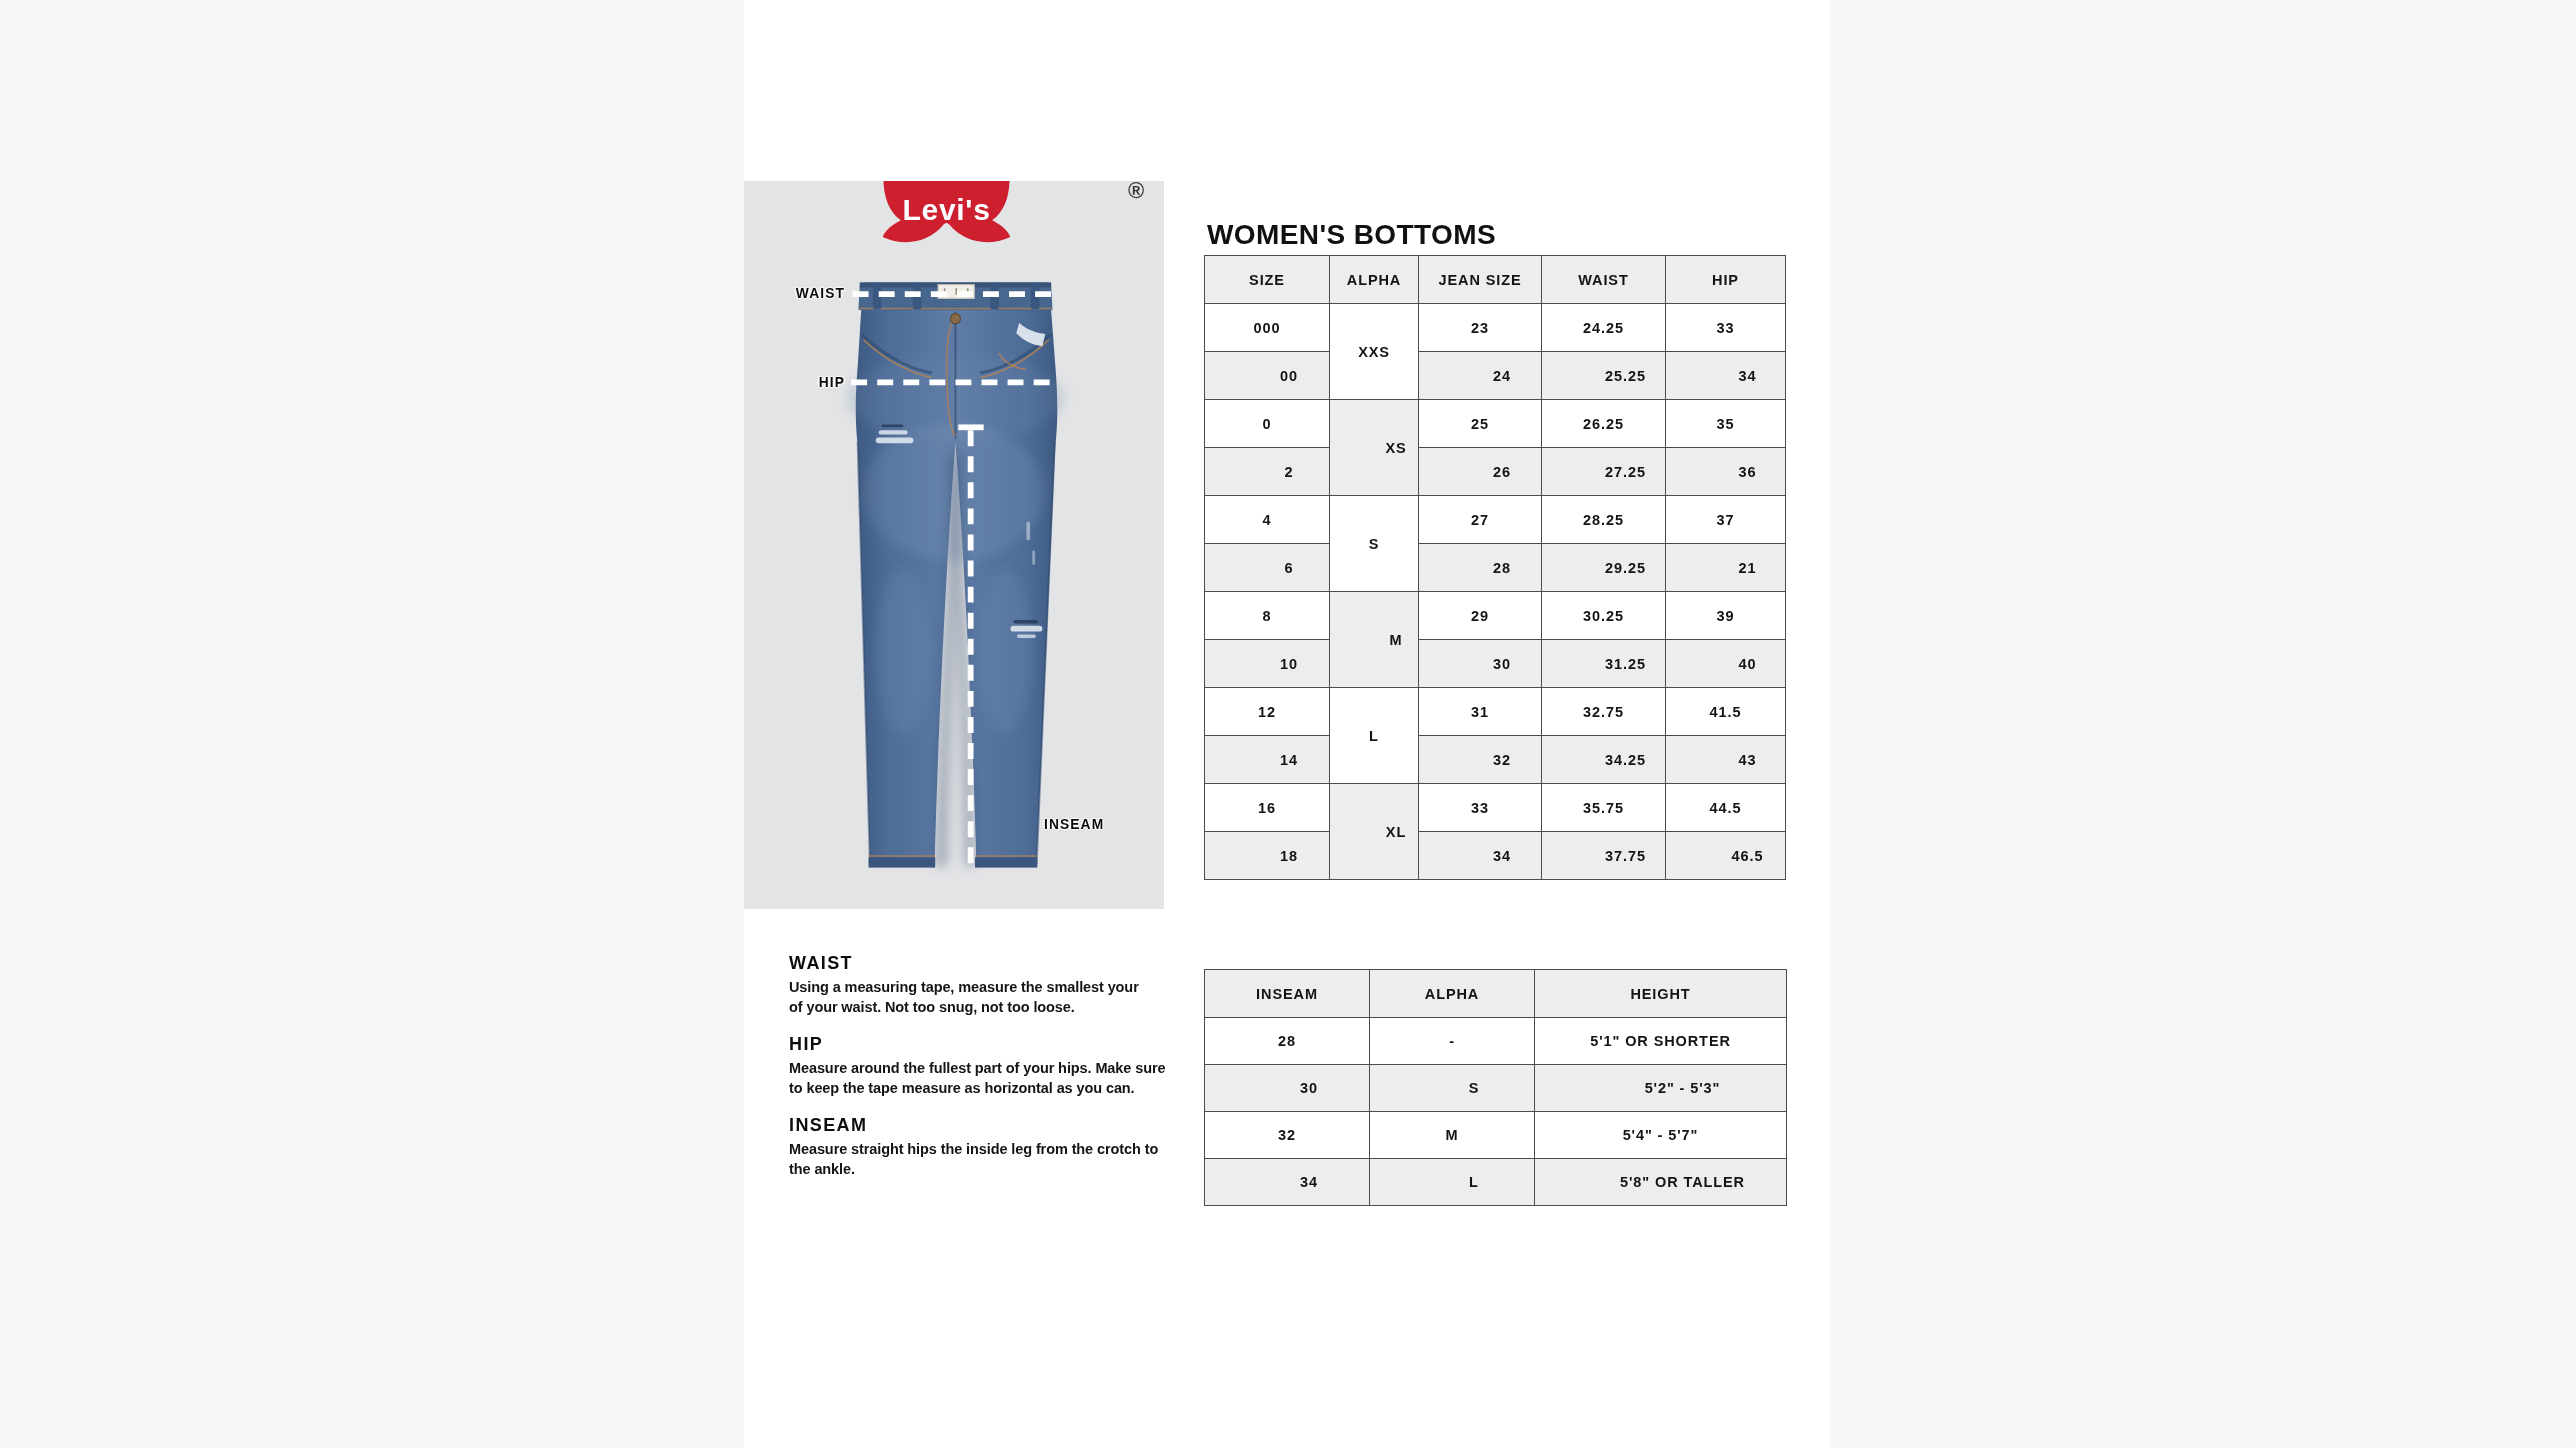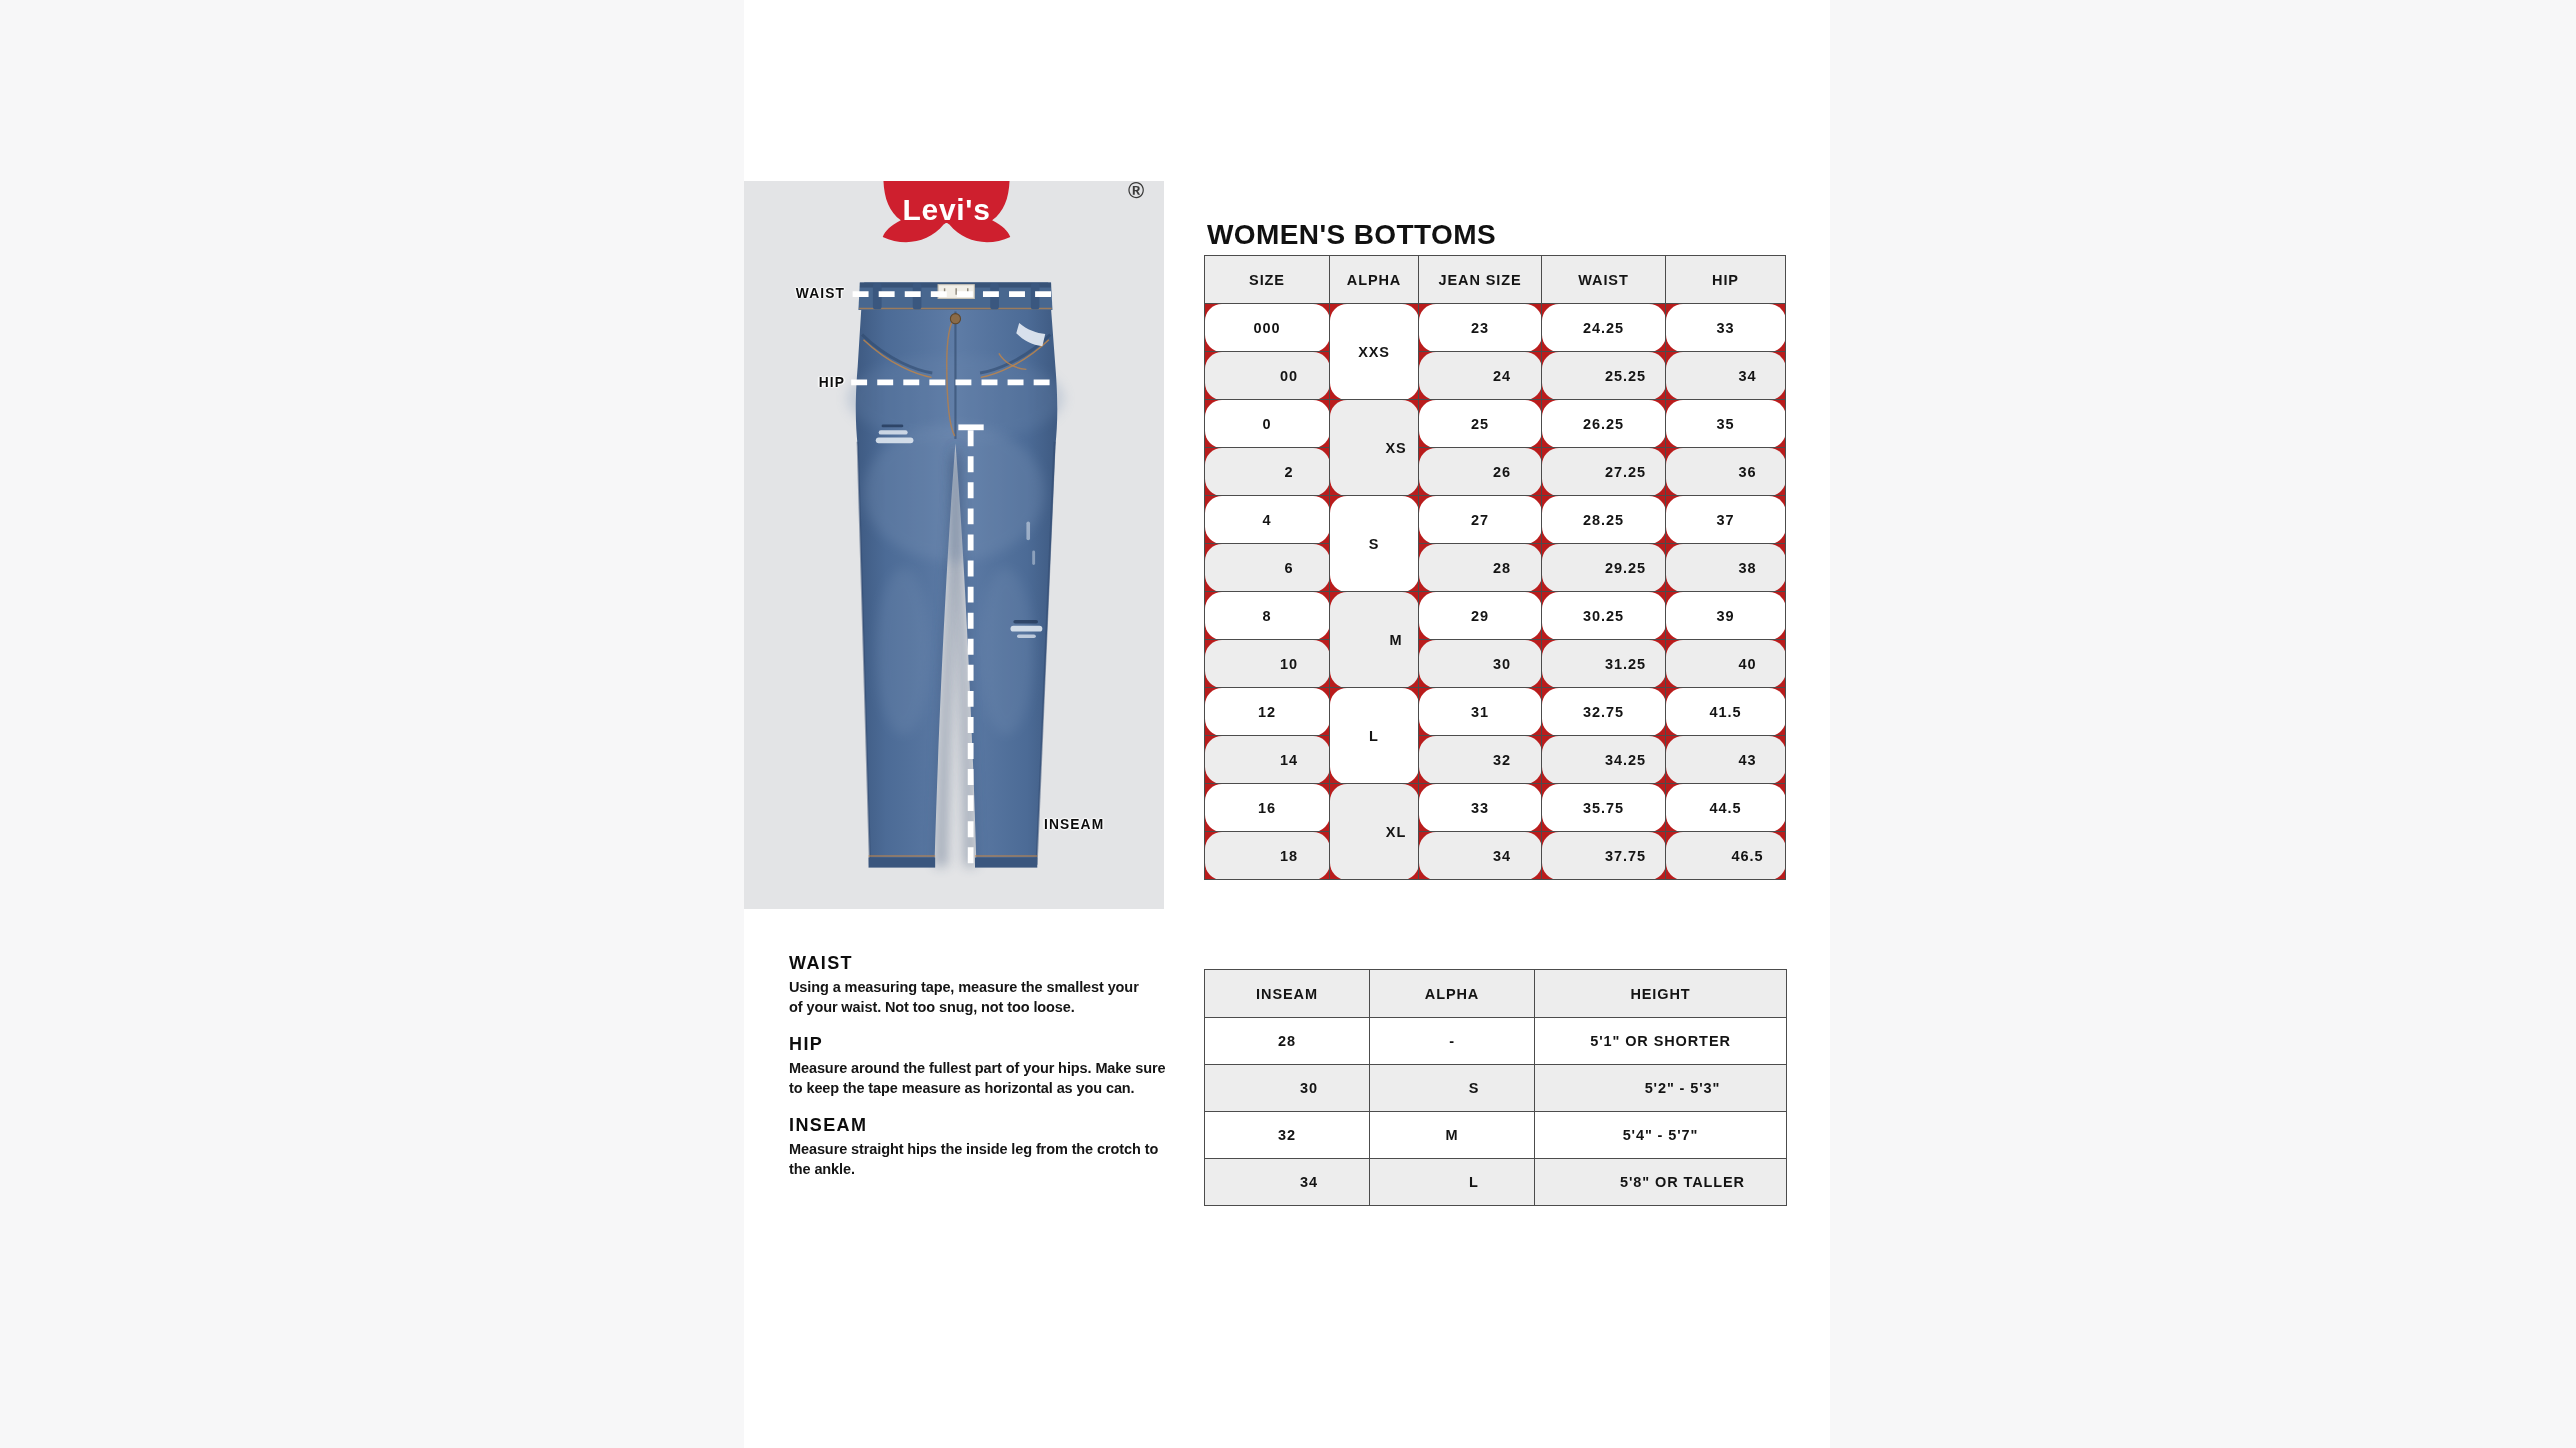--- a/index.html
+++ b/index.html
@@ -33,21 +33,21 @@
 
   
   table.chart { position:absolute; border-collapse:collapse; table-layout:fixed; background:#b91c1c; }
   table.chart.womens { left:460px; top:255px; width:581px; }
   table.chart.heights { left:460px; top:969px; width:582px; }
   table.chart th, table.chart td {
     border:1.4px solid #4c4c4c; text-align:center; vertical-align:middle;
     font-weight:700; font-size:14.5px; letter-spacing:0.9px; color:#141414; background:#ffffff;
   }
   table.chart th { height:48px; background:#ededed; }
-  table.chart.womens td { height:48px;border-radius:17px; }
+  table.chart.womens td { height:48px; }
   table.chart.heights td { height:47px; }
   table.chart .shade { background:#ededed;padding-left:44px; }
 
   
   .guide { position:absolute; left:45px; top:953px; width:405px; }
   .guide .group { margin-bottom:16.7px; }
   .guide h3 { font-size:18px; font-weight:700; letter-spacing:1.4px; color:#0d0d0d; margin:0 0 4.3px 0; }
   .guide p { font-size:14.5px; font-weight:700; letter-spacing:-0.1px; line-height:19.5px; color:#151515; }
 </style>
 </head>
@@ -191,21 +191,21 @@
             <td>4</td>
             <td rowspan="2">S</td>
             <td>27</td>
             <td>28.25</td>
             <td>37</td>
           </tr>
           <tr>
             <td class="shade">6</td>
             <td class="shade">28</td>
             <td class="shade">29.25</td>
-            <td class="shade">38</td>
+            <td class="shade">21</td>
           </tr>
           <tr>
             <td>8</td>
             <td class="shade" rowspan="2">M</td>
             <td>29</td>
             <td>30.25</td>
             <td>39</td>
           </tr>
           <tr>
             <td class="shade">10</td>

